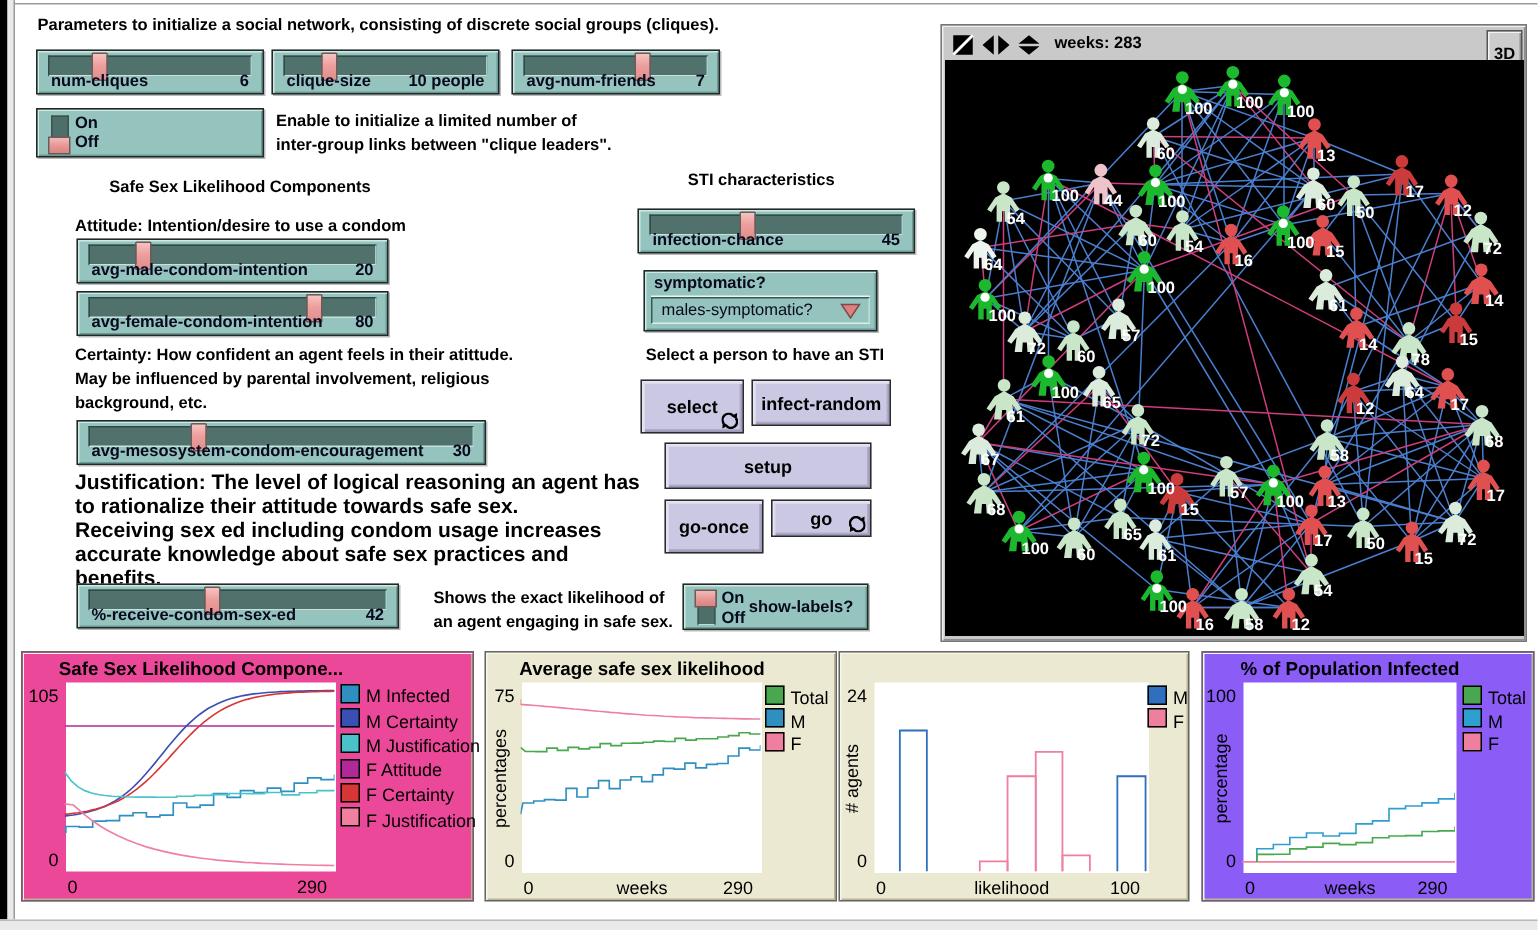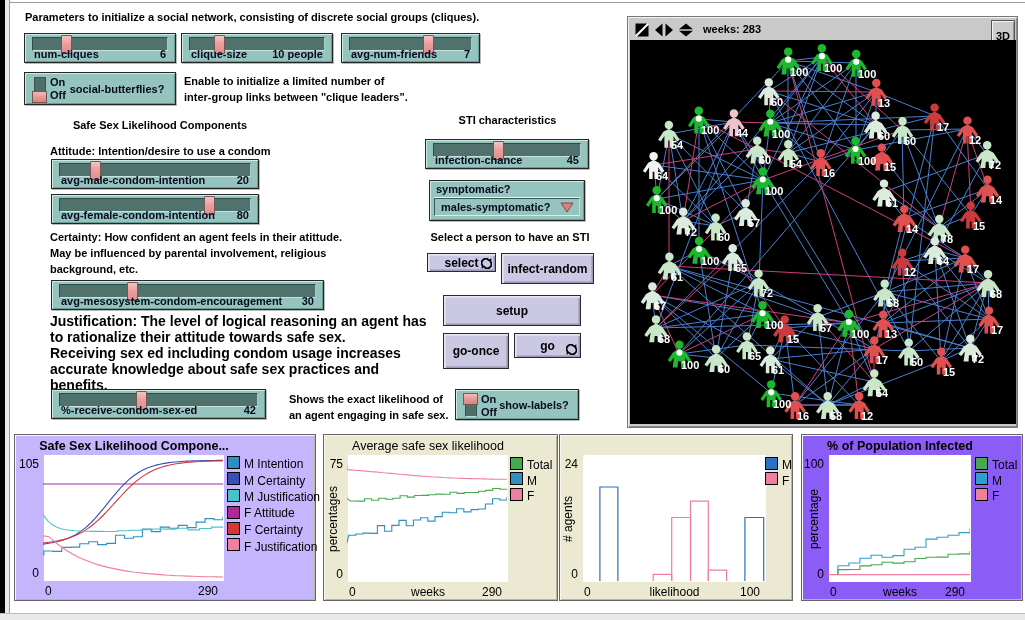--- a/index.html
+++ b/index.html
@@ -45,21 +45,20 @@
 <div class="chan"></div>
     <div class="hnd" style="left:81px"></div>
 <div class="slab">avg-num-friends</div>
     <div class="sval">7</div>
   </div>
 <div class="sw" style="left:24px;top:72px;width:152px;height:33px">
 <div class="swchan" style="height:25px"></div>
     <div class="swhnd" style="top:18px"></div>
 <div class="swon">On</div>
     <div class="swoff">Off</div>
-    <div class="swlab">social-butterflies?</div>
   </div>
 <div class="note" style="left:184px;top:73px;width:360px;font-size:11px;line-height:16px">Enable to initialize a limited number of<br>inter-group links between "clique leaders".</div>
 <div class="hdr" style="left:50px;top:119px;width:220px">Safe Sex Likelihood Components</div>
 <div class="note" style="left:50px;top:143px;width:320px;font-size:11px;line-height:16px">Attitude: Intention/desire to use a condom</div>
 <div class="sl" style="left:51px;top:159px;width:208px;height:30px">
 <div class="chan"></div>
     <div class="hnd" style="left:38px"></div>
 <div class="slab">avg-male-condom-intention</div>
     <div class="sval">20</div>
   </div>
@@ -85,37 +84,37 @@
   </div>
 <div class="note" style="left:289px;top:391px;width:200px;font-size:11px;line-height:16px">Shows the exact likelihood of<br>an agent engaging in safe sex.</div>
 <div class="sw" style="left:455px;top:389px;width:124px;height:31px">
 <div class="swchan" style="height:23px"></div>
     <div class="swhnd" style="top:3px"></div>
 <div class="swon">On</div>
     <div class="swoff">Off</div>
     <div class="swlab">show-labels?</div>
   </div>
 <div class="hdr" style="left:425px;top:114px;width:165px">STI characteristics</div>
-<div class="sl" style="left:425px;top:139px;width:164px;height:30px">
+<div class="sl" style="left:425px;top:139px;width:185px;height:30px">
 <div class="chan"></div>
     <div class="hnd" style="left:67px"></div>
 <div class="slab">infection-chance</div>
     <div class="sval">45</div>
   </div>
 <div class="ch" style="left:429px;top:180px;width:156px;height:41px">
 <div style="position:absolute;left:6px;top:2px;font-size:11px;font-weight:700;color:#08081e">symptomatic?</div>
 <div style="position:absolute;left:4px;right:4px;top:17px;bottom:4px;background:#94c4bd;border:1px solid #3a5854;border-bottom-color:#d8efe9;border-right-color:#c0ded8;box-shadow:0 -1px 0 #e8f6f2">
-<div style="position:absolute;left:6px;top:2px;font-size:11px;font-weight:700;color:#08081e">males-symptomatic?</div>
+<div style="position:absolute;left:6px;top:2px;font-size:11px;font-weight:400;color:#08081e">males-symptomatic?</div>
 <svg style="position:absolute;right:5px;top:3px" width="14" height="11" viewBox="0 0 14 11">
         <path d="M1 1 h12 l-6 9 z" fill="#e07f7f" stroke="#7c4a4a" stroke-width="1"></path>
       </svg>
 </div>
   </div>
 <div class="hdr" style="left:420px;top:231px;width:180px">Select a person to have an STI</div>
-<div class="btn" style="left:427px;top:253px;width:69px;height:19px">
+<div class="btn" style="left:427px;top:253px;width:69px;height:36px">
     <span class="btxt">select</span>
     <svg class="fvr" width="11" height="11" viewBox="0 0 11 11">
       <path d="M1.4 7.2 A4.1 4.1 0 0 1 7.6 1.9" fill="none" stroke="#000" stroke-width="1.7"></path>
       <path d="M10.4 0.3 L10.2 4.6 L6.5 2.4 Z" fill="#000"></path>
       <path d="M9.6 3.8 A4.1 4.1 0 0 1 3.4 9.1" fill="none" stroke="#000" stroke-width="1.7"></path>
       <path d="M0.6 10.7 L0.8 6.4 L4.5 8.6 Z" fill="#000"></path>
     </svg>
   </div>
 <div class="btn" style="left:501px;top:253px;width:93px;height:31px">
     <span class="btxt">infect-random</span>
@@ -654,52 +653,52 @@
 <text x="135" y="155" fill="#fff" font-size="11" font-weight="700" font-family="Liberation Sans">100</text>
 <text x="129" y="124" fill="#fff" font-size="11" font-weight="700" font-family="Liberation Sans">60</text>
 <text x="106" y="97" fill="#fff" font-size="11" font-weight="700" font-family="Liberation Sans">44</text>
 <text x="71" y="94" fill="#fff" font-size="11" font-weight="700" font-family="Liberation Sans">100</text>
 <text x="41" y="109" fill="#fff" font-size="11" font-weight="700" font-family="Liberation Sans">54</text>
 <text x="26" y="140" fill="#fff" font-size="11" font-weight="700" font-family="Liberation Sans">64</text>
 <text x="29" y="174" fill="#fff" font-size="11" font-weight="700" font-family="Liberation Sans">100</text>
 <text x="55" y="196" fill="#fff" font-size="11" font-weight="700" font-family="Liberation Sans">72</text>
 </svg>
 </div>
-<div class="abs" style="left:14px;top:434px;width:302px;height:167px;background:#c4b5fd;border:1px solid #666;box-shadow:inset 1px 1px 0 #f8f6ea,inset -1px -1px 0 #b9b69a">
+<div class="abs" style="left:14px;top:434px;width:302px;height:167px;background:#ec4899;border:1px solid #666;box-shadow:inset 1px 1px 0 #f8f6ea,inset -1px -1px 0 #b9b69a">
 <div style="position:absolute;left:-11.0px;width:260px;top:4px;text-align:center;font-size:12.5px;font-weight:700;white-space:nowrap">Safe Sex Likelihood Compone...</div>
 <div style="position:absolute;left:29px;top:20px;width:180px;height:126px;background:#fff"></div>
 <div class="ax" style="right:276px;top:22px">105</div>
 <div class="ax" style="right:276px;top:131px">0</div>
     <div class="ax" style="left:30px;top:149px">0</div>
     <div class="ax" style="left:183px;top:149px">290</div>
   </div>
 <svg class="abs" style="left:43px;top:454px" width="180" height="126" viewBox="0 0 180 126">
     <polyline points="0.0,30.0 180.0,30.0" fill="none" stroke="#b0289a" stroke-width="1.1"></polyline>
     <polyline points="0.0,90.1 3.0,89.7 6.0,89.3 9.0,88.8 12.0,88.2 15.0,87.5 18.0,86.7 21.0,85.8 24.0,84.7 27.0,83.5 30.0,82.0 33.0,80.4 36.0,78.5 39.0,76.4 42.0,74.1 45.0,71.5 48.0,68.6 51.0,65.5 54.0,62.2 57.0,58.7 60.0,55.1 63.0,51.4 66.0,47.6 69.0,43.9 72.0,40.3 75.0,36.8 78.0,33.4 81.0,30.3 84.0,27.4 87.0,24.7 90.0,22.3 93.0,20.2 96.0,18.2 99.0,16.6 102.0,15.1 105.0,13.8 108.0,12.7 111.0,11.7 114.0,10.9 117.0,10.2 120.0,9.6 123.0,9.1 126.0,8.6 129.0,8.3 132.0,8.0 135.0,7.7 138.0,7.5 141.0,7.3 144.0,7.1 147.0,7.0 150.0,6.9 153.0,6.8 156.0,6.7 159.0,6.7 162.0,6.6 165.0,6.5 168.0,6.5 171.0,6.5 174.0,6.4 177.0,6.4 180.0,6.4" fill="none" stroke="#3a4fb4" stroke-width="1.1"></polyline>
     <polyline points="0.0,88.9 3.0,88.6 6.0,88.2 9.0,87.8 12.0,87.3 15.0,86.8 18.0,86.1 21.0,85.4 24.0,84.5 27.0,83.6 30.0,82.4 33.0,81.2 36.0,79.8 39.0,78.2 42.0,76.4 45.0,74.4 48.0,72.2 51.0,69.8 54.0,67.2 57.0,64.5 60.0,61.5 63.0,58.4 66.0,55.2 69.0,52.0 72.0,48.6 75.0,45.3 78.0,42.0 81.0,38.8 84.0,35.7 87.0,32.8 90.0,30.0 93.0,27.4 96.0,25.1 99.0,22.9 102.0,20.9 105.0,19.1 108.0,17.5 111.0,16.1 114.0,14.8 117.0,13.7 120.0,12.7 123.0,11.9 126.0,11.2 129.0,10.5 132.0,10.0 135.0,9.5 138.0,9.1 141.0,8.7 144.0,8.4 147.0,8.1 150.0,7.9 153.0,7.7 156.0,7.5 159.0,7.4 162.0,7.3 165.0,7.2 168.0,7.1 171.0,7.0 174.0,6.9 177.0,6.9 180.0,6.8" fill="none" stroke="#d83535" stroke-width="1.1"></polyline>
     <polyline points="0.0,100.8 0.9,100.8 0.9,97.0 9.9,97.0 9.9,97.4 18.8,97.4 18.8,93.4 27.8,93.4 27.8,93.1 36.7,93.1 36.7,89.7 45.7,89.7 45.7,87.8 54.6,87.8 54.6,90.6 63.6,90.6 63.6,89.4 72.5,89.4 72.5,81.3 81.5,81.3 81.5,84.2 90.4,84.2 90.4,82.7 99.4,82.7 99.4,75.1 108.4,75.1 108.4,77.6 117.3,77.6 117.3,73.1 126.3,73.1 126.3,74.3 135.2,74.3 135.2,71.4 144.2,71.4 144.2,73.6 153.1,73.6 153.1,68.1 162.1,68.1 162.1,64.6 171.0,64.6 171.0,65.7 180.0,65.7 180.0,62.4" fill="none" stroke="#2f8fc0" stroke-width="1.1"></polyline>
     <polyline points="0.0,60.5 4.5,66.6 9.0,70.6 13.5,73.1 18.0,74.7 22.5,75.7 27.0,76.3 31.5,76.8 36.0,77.0 40.5,77.2 45.0,77.3 49.5,77.4 54.0,77.4 58.5,77.4 63.0,77.5 63.0,77.5 74.7,77.5 74.7,76.8 86.4,76.8 86.4,76.2 98.1,76.2 98.1,75.7 109.8,75.7 109.8,75.0 121.5,75.0 121.5,75.1 133.2,75.1 133.2,74.3 144.9,74.3 144.9,75.9 156.6,75.9 156.6,74.5 168.3,74.5 168.3,73.1 180.0,73.1 180.0,73.4" fill="none" stroke="#49c3c9" stroke-width="1.1"></polyline>
     <polyline points="0.0,81.9 6.0,82.7 12.0,88.1 18.0,92.7 24.0,96.8 30.0,100.3 36.0,103.4 42.0,106.0 48.0,108.3 54.0,110.4 60.0,112.1 66.0,113.6 72.0,114.9 78.0,116.1 84.0,117.1 90.0,118.0 96.0,118.7 102.0,119.4 108.0,119.9 114.0,120.4 120.0,120.9 126.0,121.2 132.0,121.6 138.0,121.8 144.0,122.1 150.0,122.3 156.0,122.5 162.0,122.7 168.0,122.8 174.0,122.9 180.0,123.0" fill="none" stroke="#f07fa0" stroke-width="1.1"></polyline>
   </svg>
 <div class="abs" style="left:14px;top:434px;width:302px;height:167px">
     <div style="position:absolute;left:213px;top:22px;width:13px;height:13px;background:#2f8fc0;border:1px solid #000"></div>
-    <div class="leg" style="left:230px;top:23px">M Intention</div>
+    <div class="leg" style="left:230px;top:23px">M Infected</div>
     <div style="position:absolute;left:213px;top:38px;width:13px;height:13px;background:#3a4fb4;border:1px solid #000"></div>
     <div class="leg" style="left:230px;top:40px">M Certainty</div>
     <div style="position:absolute;left:213px;top:55px;width:13px;height:13px;background:#49c3c9;border:1px solid #000"></div>
     <div class="leg" style="left:230px;top:56px">M Justification</div>
     <div style="position:absolute;left:213px;top:72px;width:13px;height:13px;background:#b0289a;border:1px solid #000"></div>
     <div class="leg" style="left:230px;top:72px">F Attitude</div>
     <div style="position:absolute;left:213px;top:88px;width:13px;height:13px;background:#d83535;border:1px solid #000"></div>
     <div class="leg" style="left:230px;top:89px">F Certainty</div>
     <div style="position:absolute;left:213px;top:104px;width:13px;height:13px;background:#f07fa0;border:1px solid #000"></div>
     <div class="leg" style="left:230px;top:106px">F Justification</div>
   </div>
 <div class="abs" style="left:323px;top:434px;width:235px;height:167px;background:#ece9d2;border:1px solid #666;box-shadow:inset 1px 1px 0 #f8f6ea,inset -1px -1px 0 #b9b69a">
-<div style="position:absolute;left:-26.0px;width:260px;top:4px;text-align:center;font-size:12.5px;font-weight:400;white-space:nowrap">Average safe sex likelihood</div>
+<div style="position:absolute;left:-26.0px;width:260px;top:4px;text-align:center;font-size:12.5px;font-weight:700;white-space:nowrap">Average safe sex likelihood</div>
 <div style="position:absolute;left:24px;top:20px;width:160px;height:127px;background:#fff"></div>
 <div class="ax" style="right:214px;top:22px">75</div>
 <div class="ax" style="right:214px;top:132px">0</div>
     <div class="ax" style="left:9px;top:83.5px;transform:translate(-50%,-50%) rotate(-90deg)">percentages</div>
     <div class="ax" style="left:25px;top:150px">0</div>
     <div class="ax" style="left:24px;width:160px;top:150px;text-align:center">weeks</div>
     <div class="ax" style="left:158px;top:150px">290</div>
   </div>
 <svg class="abs" style="left:347px;top:454px" width="160" height="127" viewBox="0 0 160 127">
     <polyline points="0.0,12.3 0.0,15.6 4.0,15.9 8.0,16.2 12.0,16.5 16.0,16.9 20.0,17.2 24.0,17.6 28.0,17.9 32.0,18.3 36.0,18.7 40.0,19.0 44.0,19.4 48.0,19.8 52.0,20.2 56.0,20.5 60.0,20.9 64.0,21.2 68.0,21.6 72.0,21.9 76.0,22.2 80.0,22.5 84.0,22.8 88.0,23.0 92.0,23.2 96.0,23.5 100.0,23.7 104.0,23.9 108.0,24.0 112.0,24.2 116.0,24.4 120.0,24.5 124.0,24.6 128.0,24.7 132.0,24.8 136.0,24.9 140.0,25.0 144.0,25.1 148.0,25.2 152.0,25.2 156.0,25.3 160.0,25.3" fill="none" stroke="#ef7f9e" stroke-width="1.1"></polyline>

